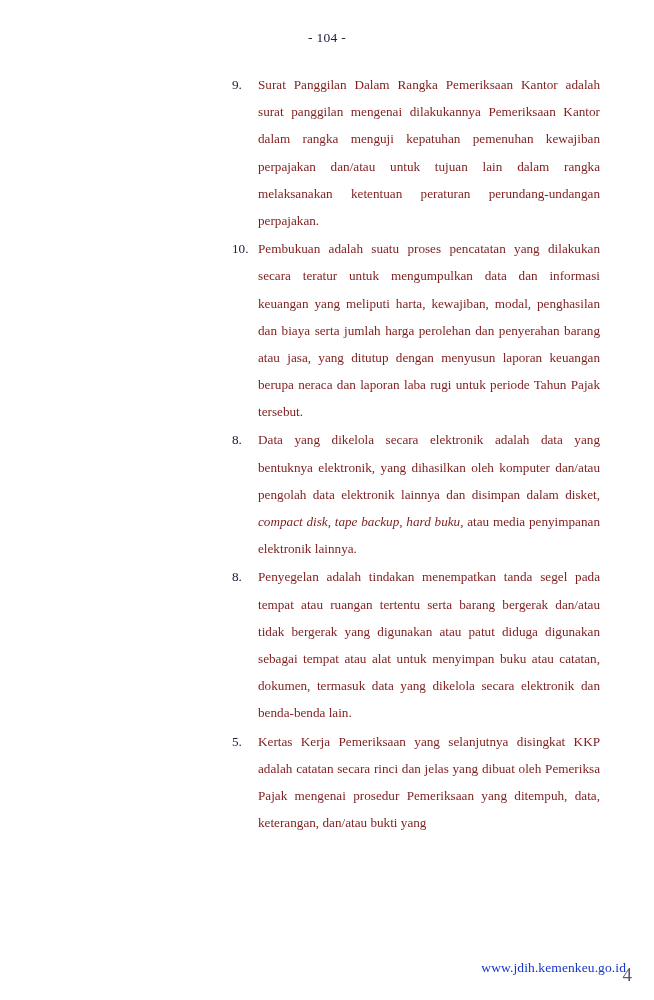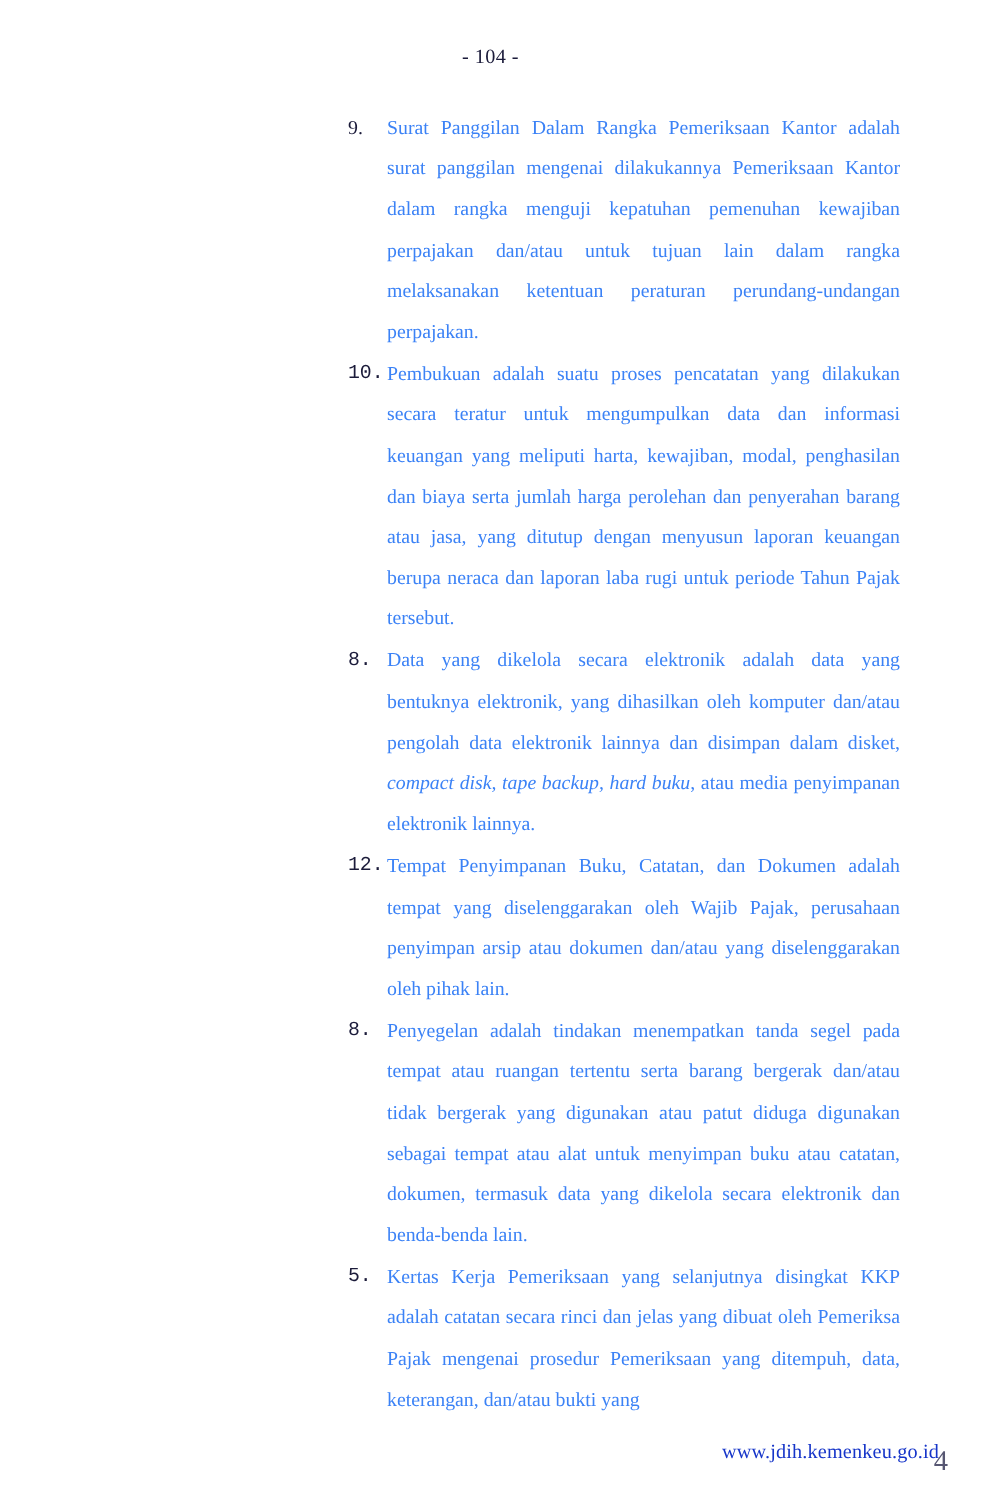--- a/index.html
+++ b/index.html
@@ -49,29 +49,28 @@
   .item-num {
     flex: 0 0 auto;
     width: 26px;
     text-align: left;
     font-size: 13.2px;
     line-height: 2.06;
     color: #1b1b3a;
   }
   .item-num.wide {
     width: 26px;
-    font-family: Liberation Mono, monospace;
   }
   .item-body {
     flex: 1 1 auto;
     font-size: 13.2px;
     line-height: 2.06;
     text-align: justify;
     text-justify: inter-word;
-    color: #3b82f6;
+    color: #7f1d1d;
   }
   .item-body i {
     font-style: italic;
   }
   .footer {
     position: absolute;
     bottom: 24px;
     right: 28px;
     font-family: Liberation Serif, serif;
     font-size: 13.5px;
@@ -106,24 +105,20 @@
     <div class="item">
       <div class="item-num wide">10.</div>
       <div class="item-body">Pembukuan adalah suatu proses pencatatan yang dilakukan secara teratur untuk mengumpulkan data dan informasi keuangan yang meliputi harta, kewajiban, modal, penghasilan dan biaya serta jumlah harga perolehan dan penyerahan barang atau jasa, yang ditutup dengan menyusun laporan keuangan berupa neraca dan laporan laba rugi untuk periode Tahun Pajak tersebut.</div>
     </div>
 
     <div class="item">
       <div class="item-num wide">8.</div>
       <div class="item-body"><span>Data yang dikelola secara elektronik adalah data yang bentuknya elektronik, yang dihasilkan oleh komputer dan/atau pengolah data elektronik lainnya dan disimpan dalam disket, </span><i>compact disk, tape backup, hard buku</i><span>, atau media penyimpanan elektronik lainnya.</span></div>
     </div>
 
-    <div class="item">
-      <div class="item-num wide">12.</div>
-      <div class="item-body">Tempat Penyimpanan Buku, Catatan, dan Dokumen adalah tempat yang diselenggarakan oleh Wajib Pajak, perusahaan penyimpan arsip atau dokumen dan/atau yang diselenggarakan oleh pihak lain.</div>
-    </div>
 
     <div class="item">
       <div class="item-num wide">8.</div>
       <div class="item-body">Penyegelan adalah tindakan menempatkan tanda segel pada tempat atau ruangan tertentu serta barang bergerak dan/atau tidak bergerak yang digunakan atau patut diduga digunakan sebagai tempat atau alat untuk menyimpan buku atau catatan, dokumen, termasuk data yang dikelola secara elektronik dan benda-benda lain.</div>
     </div>
 
     <div class="item">
       <div class="item-num wide">5.</div>
       <div class="item-body">Kertas Kerja Pemeriksaan yang selanjutnya disingkat KKP adalah catatan secara rinci dan jelas yang dibuat oleh Pemeriksa Pajak mengenai prosedur Pemeriksaan yang ditempuh, data, keterangan, dan/atau bukti yang</div>
     </div>

